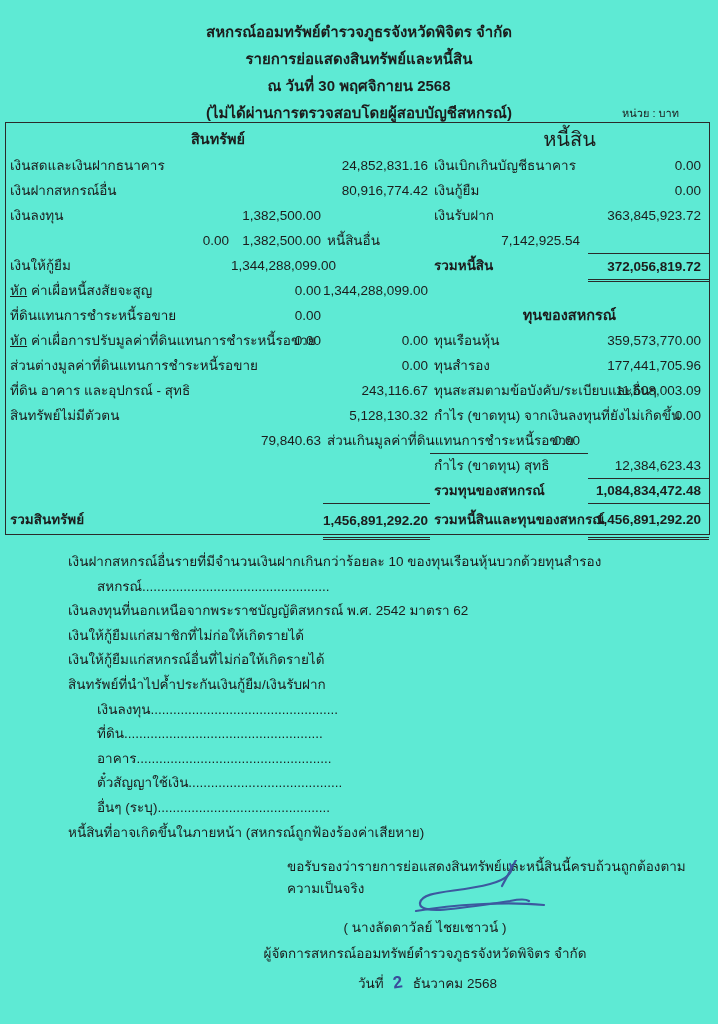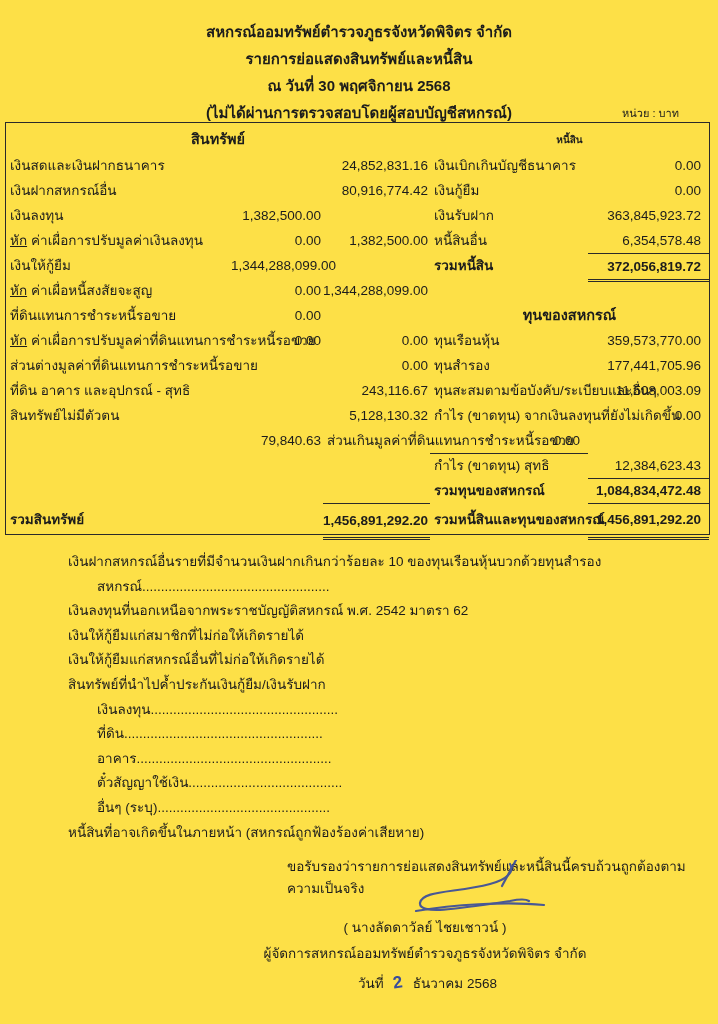--- a/index.html
+++ b/index.html
@@ -1,33 +1,33 @@
 <!DOCTYPE html>
 <html><head>
 <meta charset="utf-8">
 <style>
   html,body{margin:0;padding:0;}
   .page{
     position:relative; width:718px; height:1024px;
-    background:#fde047; color:#1c1c1c;
+    background:#5eead4; color:#1c1c1c;
     font-family:"Liberation Sans", sans-serif;
     font-size:13.5px; overflow:hidden;
   }
   
   .doc-head{position:absolute; top:18px; left:0; width:718px; text-align:center;}
   .doc-head .t{font-weight:bold; line-height:27px; font-size:15px;}
   .unit{position:absolute; top:104px; left:622px; font-size:11px;}
   
   .bs{position:absolute; left:5px; top:122px; width:705px; height:413px;
       border:1.6px solid #2a2a2a; background:transparent; box-sizing:border-box;}
   .row{display:grid; grid-template-columns:225px 92px 107px 158px 1fr;
        height:25px; line-height:25px; white-space:nowrap;}
   .row.head{height:27px; line-height:27px; padding-top:3px; display:flex;}
   .row.head .half-l{width:424px; text-align:center; font-weight:bold; font-size:14.5px;}
-  .row.head .half-r{flex:1; text-align:center; font-weight:bold; font-size:10px;}
+  .row.head .half-r{flex:1; text-align:center; font-weight:normal; font-size:20px;}
   .row.total{height:33px; line-height:33px;}
   .c{overflow:visible;}
   .c1{padding-left:4px;}
   .c2,.c3{text-align:right; padding-right:2px;}
   .c4{padding-left:4px;}
   .c5{text-align:right; padding-right:8px;}
   .span2{grid-column:4/6; text-align:center; font-weight:bold; font-size:14.5px;}
   .b{font-weight:bold;}
   .u{text-decoration:underline; margin-right:4px;}
   .tline{border-top:1.2px solid #2a2a2a;}
@@ -83,25 +83,24 @@
 
     <div class="row">
       <div class="c c1">เงินลงทุน</div>
       <div class="c c2">1,382,500.00</div>
       <div class="c c3"></div>
       <div class="c c4">เงินรับฝาก</div>
       <div class="c c5">363,845,923.72</div>
     </div>
 
     <div class="row">
-      <div class="c c1"><span class="u">หัก</span><span>ค่าเผื่อการปรับมูลค่าเงินลงทุน</span></div>
       <div class="c c2">0.00</div>
       <div class="c c3">1,382,500.00</div>
       <div class="c c4">หนี้สินอื่น</div>
-      <div class="c c5">6,354,578.48</div>
+      <div class="c c5">7,142,925.54</div>
     </div>
 
     <div class="row">
       <div class="c c1">เงินให้กู้ยืม</div>
       <div class="c c2">1,344,288,099.00</div>
       <div class="c c3"></div>
       <div class="c c4 b">รวมหนี้สิน</div>
       <div class="c c5 b tline dbl">372,056,819.72</div>
     </div>
 

